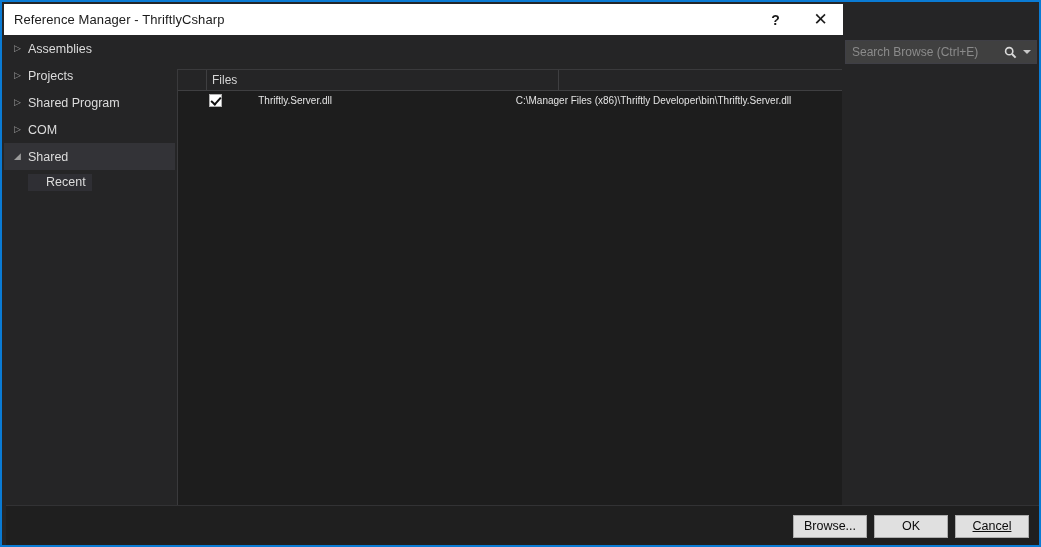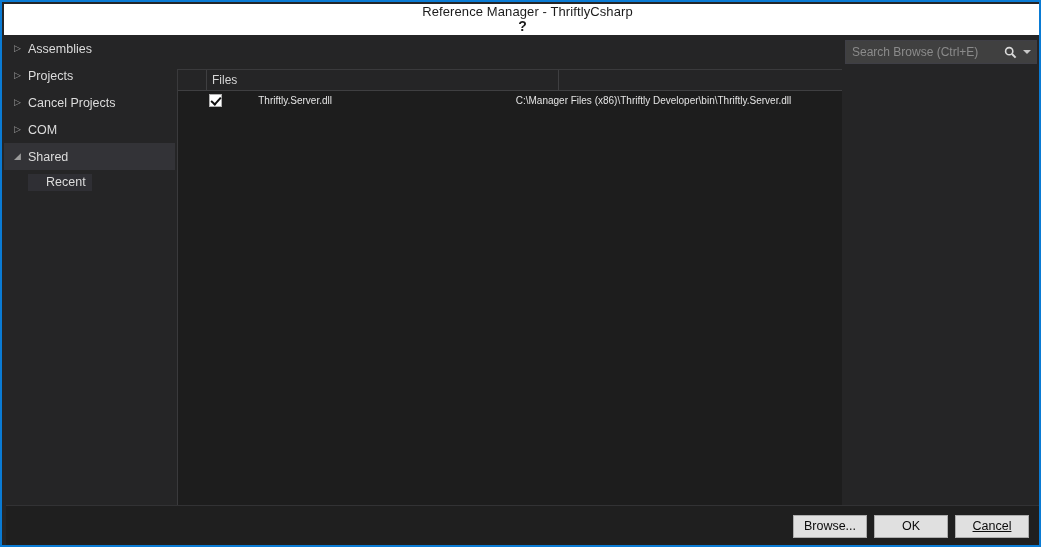--- a/index.html
+++ b/index.html
@@ -18,25 +18,24 @@
     box-sizing: border-box;
     background: #252526;
     border: 2px solid #0a7bd4;
     overflow: hidden;
   }
 
   
   .titlebar {
     position: absolute;
     left: 2px; top: 2px;
-    width: 1037px; height: 31px;
+    width: 839px; height: 31px;
     background: #ffffff;
     display: flex;
     align-items: center;
-    flex-direction: column;
   }
   .title-text {
     margin-left: 10px;
     font-size: 13px;
     color: #1b1b1b;
     white-space: nowrap;
     letter-spacing: 0.1px;
   }
   .titlebar-spacer { flex: 1 1 auto; }
   .tb-btn {
@@ -271,21 +270,21 @@
       <div class="side-item">
         <span class="arrow">▷</span>
         <span>Assemblies</span>
       </div>
       <div class="side-item">
         <span class="arrow">▷</span>
         <span>Projects</span>
       </div>
       <div class="side-item">
         <span class="arrow">▷</span>
-        <span>Cancel Projects</span>
+        <span>Shared Program</span>
       </div>
       <div class="side-item">
         <span class="arrow">▷</span>
         <span>COM</span>
       </div>
       <div class="side-item selected">
         <span class="arrow">◢</span>
         <span>Shared</span>
       </div>
       <div class="side-subitem">

